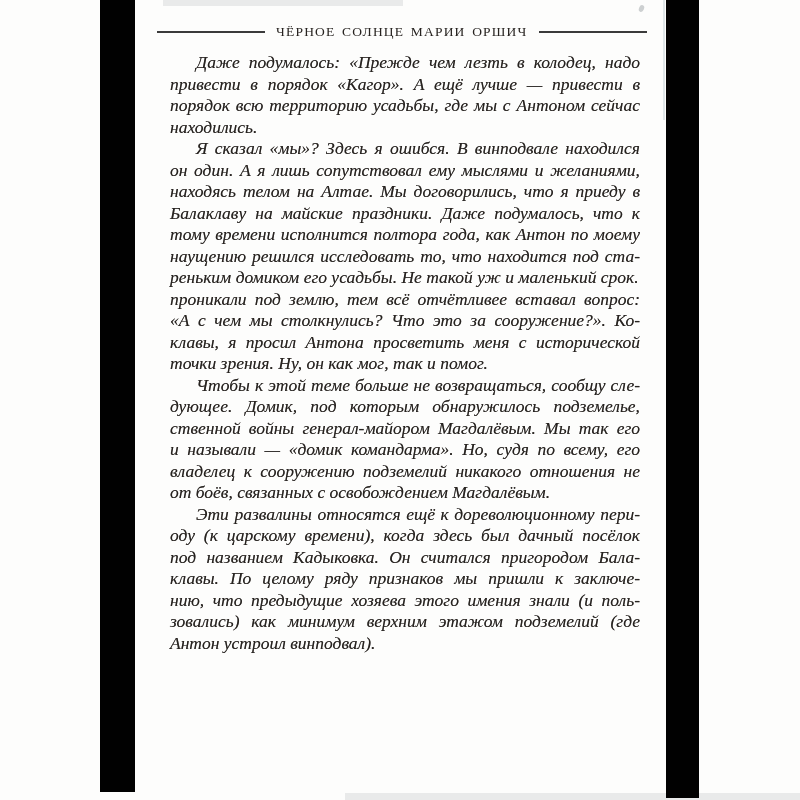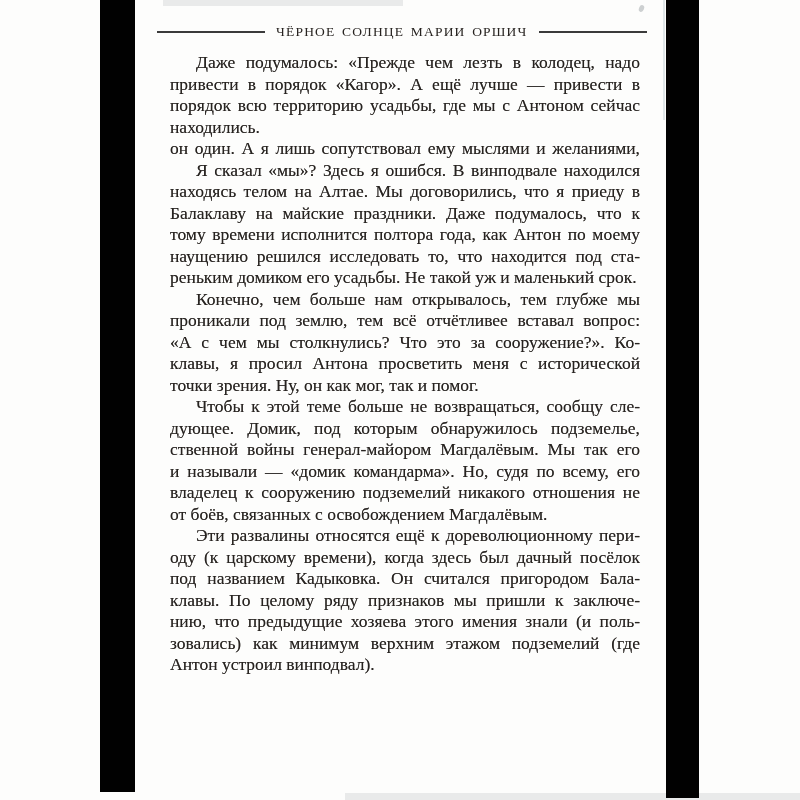--- a/index.html
+++ b/index.html
@@ -57,20 +57,21 @@
     font-size: 17.5px;
     line-height: 21.5px;
     color: var(--text-color, #272320);
     text-shadow: 0 0 0.5px rgba(39, 35, 32, 0.55);
     z-index: 3;
   }
   .line {
     text-align: justify;
     text-align-last: justify;
     white-space: normal;
+    font-style: italic;
   }
   .line.para-first { text-indent: 26px; }
   .line.para-last  { text-align-last: left; }
   .page-number {
     position: absolute;
     left: 170px; top: 752px; width: 470px;
     text-align: center;
     transform: translateX(-15px);
     font-size: 17.5px;
     color: var(--text-color, #272320);
@@ -98,30 +99,29 @@
   </div>
 
   <div class="body-text" id="body-text">
       <div class="para">
         <div class="line para-first">Даже подумалось: «Прежде чем лезть в колодец, надо</div>
         <div class="line">привести в порядок «Кагор». А ещё лучше — привести в</div>
         <div class="line">порядок всю территорию усадьбы, где мы с Антоном сейчас</div>
         <div class="line para-last">находились.</div>
       </div>
       <div class="para">
+        <div class="line para-first">Я сказал «мы»? Здесь я ошибся. В винподвале находился</div>
         <div class="line">он один. А я лишь сопутствовал ему мыслями и желаниями,</div>
-        <div class="line para-first">Я сказал «мы»? Здесь я ошибся. В винподвале находился</div>
         <div class="line">находясь телом на Алтае. Мы договорились, что я приеду в</div>
         <div class="line">Балаклаву на майские праздники. Даже подумалось, что к</div>
         <div class="line">тому времени исполнится полтора года, как Антон по моему</div>
         <div class="line">наущению решился исследовать то, что находится под ста-</div>
         <div class="line para-last">реньким домиком его усадьбы. Не такой уж и маленький срок.</div>
       </div>
       <div class="para">
-        <div class="line para-first">Конечно, чем больше нам открывалось, тем глубже мы</div>
         <div class="line">проникали под землю, тем всё отчётливее вставал вопрос:</div>
         <div class="line">«А с чем мы столкнулись? Что это за сооружение?». Ко-</div>
         <div class="line">клавы, я просил Антона просветить меня с исторической</div>
         <div class="line para-last">точки зрения. Ну, он как мог, так и помог.</div>
       </div>
       <div class="para">
         <div class="line para-first">Чтобы к этой теме больше не возвращаться, сообщу сле-</div>
         <div class="line">дующее. Домик, под которым обнаружилось подземелье,</div>
         <div class="line">ственной войны генерал-майором Магдалёвым. Мы так его</div>
         <div class="line">и называли — «домик командарма». Но, судя по всему, его</div>

